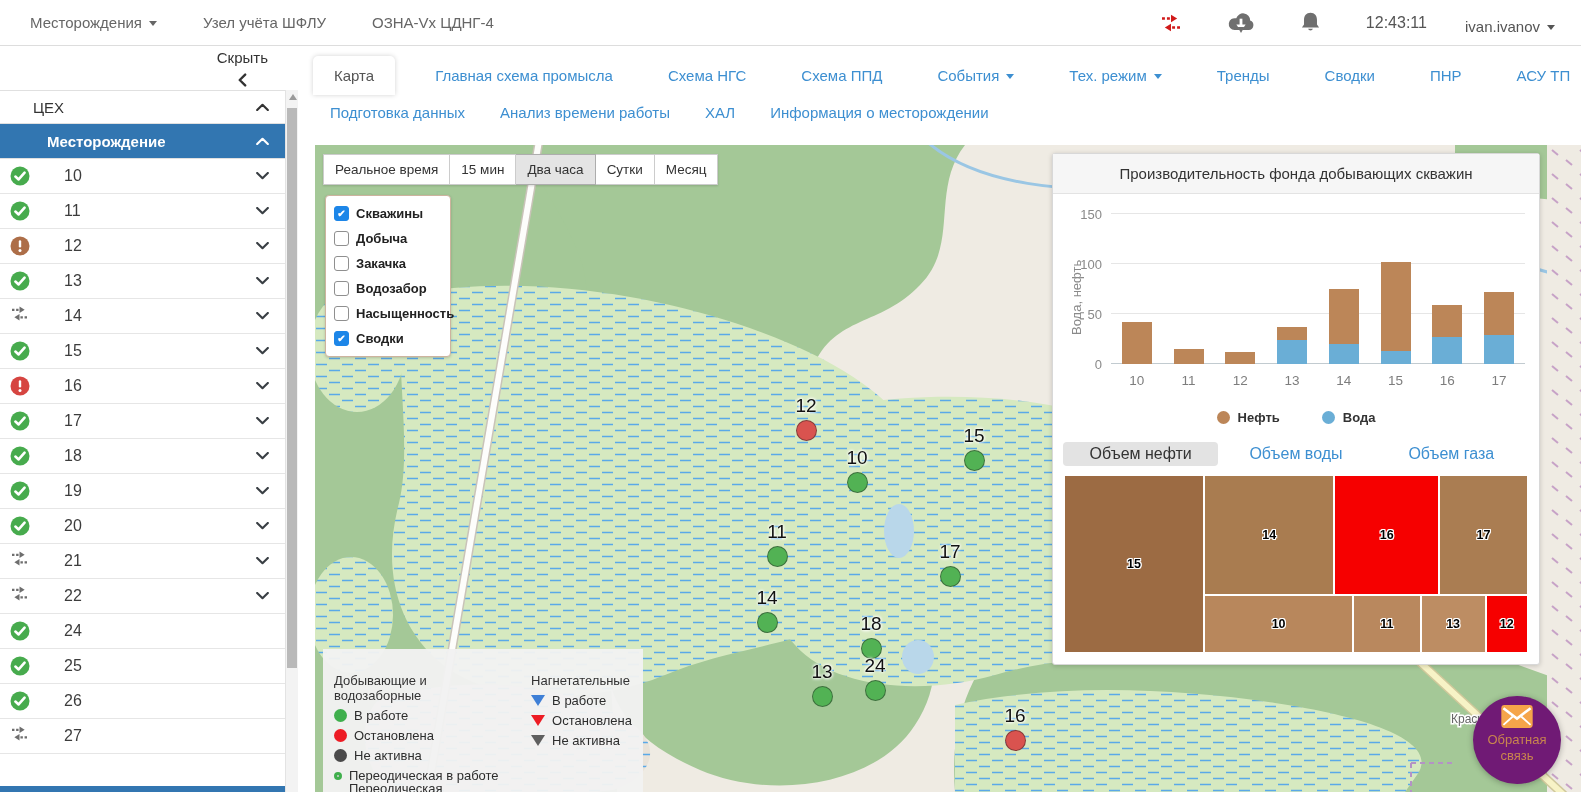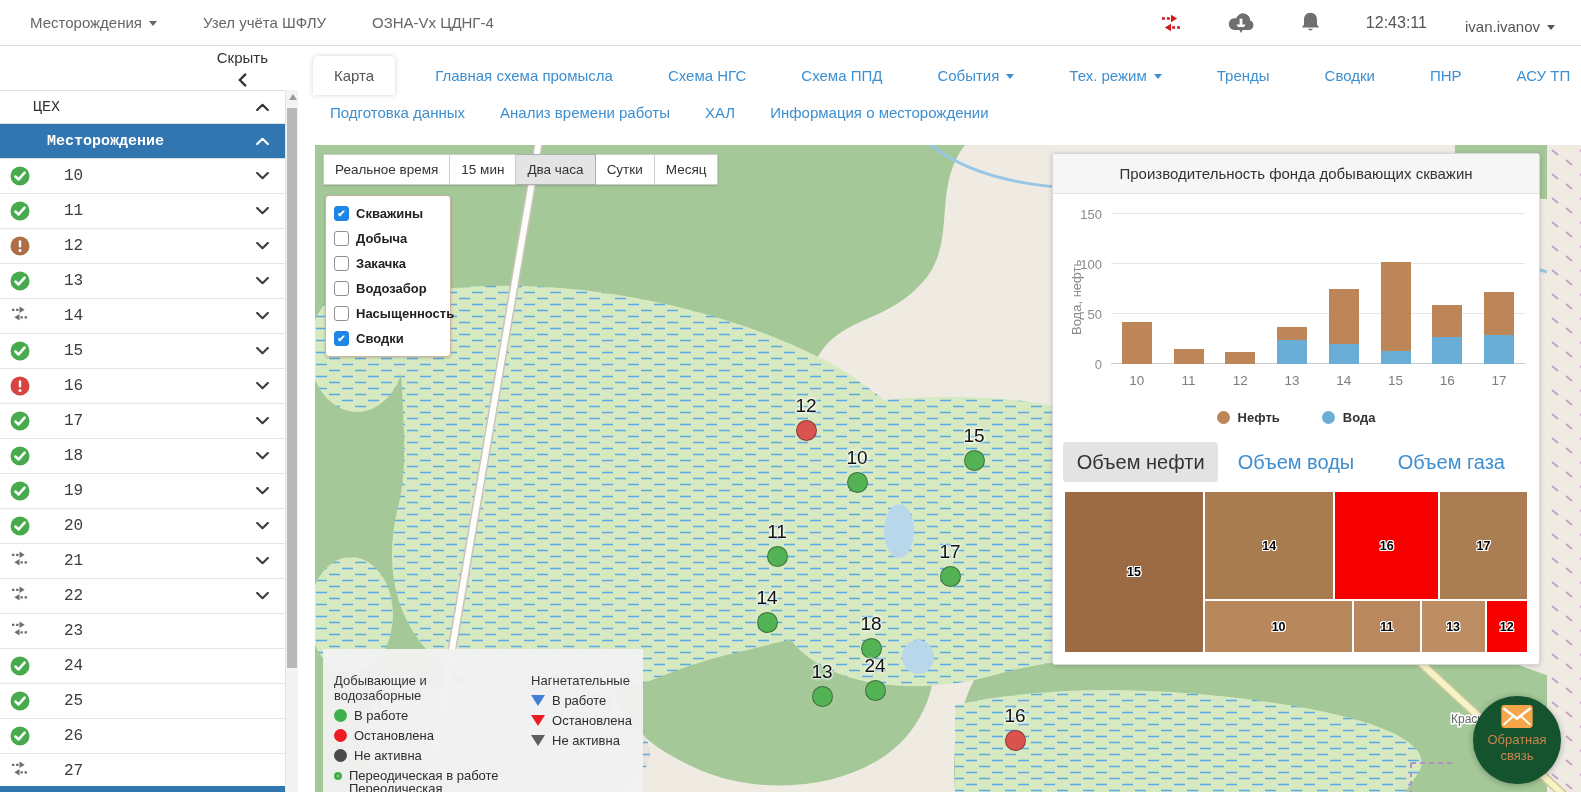--- a/index.html
+++ b/index.html
@@ -18,21 +18,21 @@
   .nav-right { display:flex; align-items:center; padding-right:26px; }
   .nav-ic { margin-right:44px; display:flex; align-items:center; cursor:pointer; }
   .clock { font-size:16px; color:#555; margin-right:38px; }
   .user { font-size:15px; color:#555; display:flex; align-items:center; gap:7px; cursor:pointer;margin-top:8px; }
 
   
   .sidebar { position:absolute; top:46px; left:0; width:298px; bottom:0; background:#fff; z-index:40; }
   .hide-row { height:44px; display:flex; align-items:center; justify-content:flex-end;
     padding-right:30px; font-size:15px; color:#333; gap:8px; }
   .hide-btn { display:flex; align-items:center; gap:7px; cursor:pointer;flex-direction:column; }
-  .tree { position:absolute; top:44px; left:0; right:13px; bottom:0; overflow:hidden; border-top:1px solid #e0e0e0;font-family:Liberation Mono, monospace; }
+  .tree { position:absolute; top:44px; left:0; right:13px; bottom:0; overflow:hidden; border-top:1px solid #e0e0e0; }
   .grp { height:33px; display:flex; align-items:center; justify-content:space-between;
     padding:0 16px 0 33px; border-bottom:1px solid #e0e0e0; color:#333; font-size:15px; cursor:pointer; }
   .grp.sel { background:#3276b1; color:#fff; font-weight:bold; height:35px; padding-left:47px; }
   .item { height:35px; display:flex; align-items:center; border-bottom:1px solid #e6e6e6;
     font-size:16px; color:#3c3c3c; cursor:pointer; }
   .item .sic { width:20px; height:20px; margin-left:10px; display:flex; }
   .item .ilabel { margin-left:34px; flex:1; }
   .chev { display:flex; align-items:center; }
   .item .chev { margin-right:16px; color:#3a3f44; }
   .sb-scroll { position:absolute; top:44px; right:0; width:13px; bottom:0; background:#f3f3f3; border-left:1px solid #e3e3e3; }
@@ -98,33 +98,33 @@
   .slots { position:absolute; left:0; right:0; top:0; bottom:0; display:flex; }
   .slot { flex:1; position:relative; }
   .bar { position:absolute; bottom:0; left:50%; transform:translateX(-50%); width:30px;
     display:flex; flex-direction:column-reverse; }
   .xlab { position:absolute; top:calc(100% + 9px); width:100%; text-align:center; font-size:13.5px; color:#7d7d7d; }
   .chart-legend { height:26px; flex:none; margin-top:14px; display:flex; align-items:center;
     justify-content:center; gap:42px; font-size:13px; font-weight:bold; color:#333; }
   .cl-item { display:flex; align-items:center; gap:8px; }
   .cl-dot { width:13px; height:13px; border-radius:50%; display:inline-block; }
   .sub-tabs { display:flex; margin:12px 10px 0; flex:none; }
-  .stab { flex:1; height:40px; display:flex; align-items:center; justify-content:center;
-    font-size:20px; color:#3d8fd1; cursor:pointer; }
+  .stab { flex:1; height:24px; display:flex; align-items:center; justify-content:center;
+    font-size:16px; color:#3d8fd1; cursor:pointer; }
   .stab.active { background:#e3e3e3; border-radius:4px; color:#333; }
   .treemap { flex:1; margin:10px 12px 12px; display:flex; gap:2px; }
   .tm-right { display:flex; flex-direction:column; gap:2px; }
   .tm-row { display:flex; gap:2px; }
   .tcell { display:flex; align-items:center; justify-content:center; cursor:pointer; }
   .tlabel { font-size:12.5px; font-weight:bold; color:#000;
     text-shadow:-1px -1px 0 #fff,1px -1px 0 #fff,-1px 1px 0 #fff,1px 1px 0 #fff,0 -1px 0 #fff,0 1px 0 #fff,-1px 0 0 #fff,1px 0 0 #fff; }
 
   
   .feedback { position:absolute; left:1473px; top:696px; width:88px; height:88px; border-radius:50%;
-    background:#14532d; box-shadow:0 1px 6px rgba(0,0,0,.3); display:flex; flex-direction:column;
+    background:#701a75; box-shadow:0 1px 6px rgba(0,0,0,.3); display:flex; flex-direction:column;
     align-items:center; padding-top:9px; z-index:60; font-size:13px; color:#c8854e; cursor:pointer; }
   .fb-line { line-height:16px; }
 </style>
 </head>
 <body>
 
 <header class="navbar">
   <nav class="nav-left">
       <span class="nav-item">
         <span>Месторождения</span>
@@ -376,31 +376,20 @@
             <path d="M11 12 H18" stroke="#6e6e6e" stroke-width="2.4" stroke-dasharray="2.6,1.8" fill="none"></path>
             <path d="M10 8.6 L4.5 12 L10 15.4 Z" fill="#6e6e6e"></path>
           </svg>
         </span>
         <span class="ilabel">22</span>
         <span class="chev">
           <svg width="13" height="8" viewBox="0 0 14 9">
             <path d="M1 1 L7 7 L13 1" fill="none" stroke="currentColor" stroke-width="2.4" stroke-linecap="round" stroke-linejoin="round"></path>
           </svg>
         </span>
-      </div>
-      <div class="item">
-        <span class="sic">
-          <svg width="19" height="15" viewBox="0 0 20 16">
-            <path d="M2 4 H9" stroke="#6e6e6e" stroke-width="2.4" stroke-dasharray="2.6,1.8" fill="none"></path>
-            <path d="M10 0.6 L15.5 4 L10 7.4 Z" fill="#6e6e6e"></path>
-            <path d="M11 12 H18" stroke="#6e6e6e" stroke-width="2.4" stroke-dasharray="2.6,1.8" fill="none"></path>
-            <path d="M10 8.6 L4.5 12 L10 15.4 Z" fill="#6e6e6e"></path>
-          </svg>
-        </span>
-        <span class="ilabel">23</span>
       </div>
       <div class="item">
         <span class="sic">
           <svg width="20" height="20" viewBox="0 0 20 20">
             <circle cx="10" cy="10" r="9.5" fill="#47ab4d"></circle>
             <path d="M5.4 10.6 L8.6 13.4 L14.6 6.6" stroke="#fff" stroke-width="2.6" fill="none" stroke-linecap="round" stroke-linejoin="round"></path>
           </svg>
         </span>
         <span class="ilabel">24</span>
       </div>

